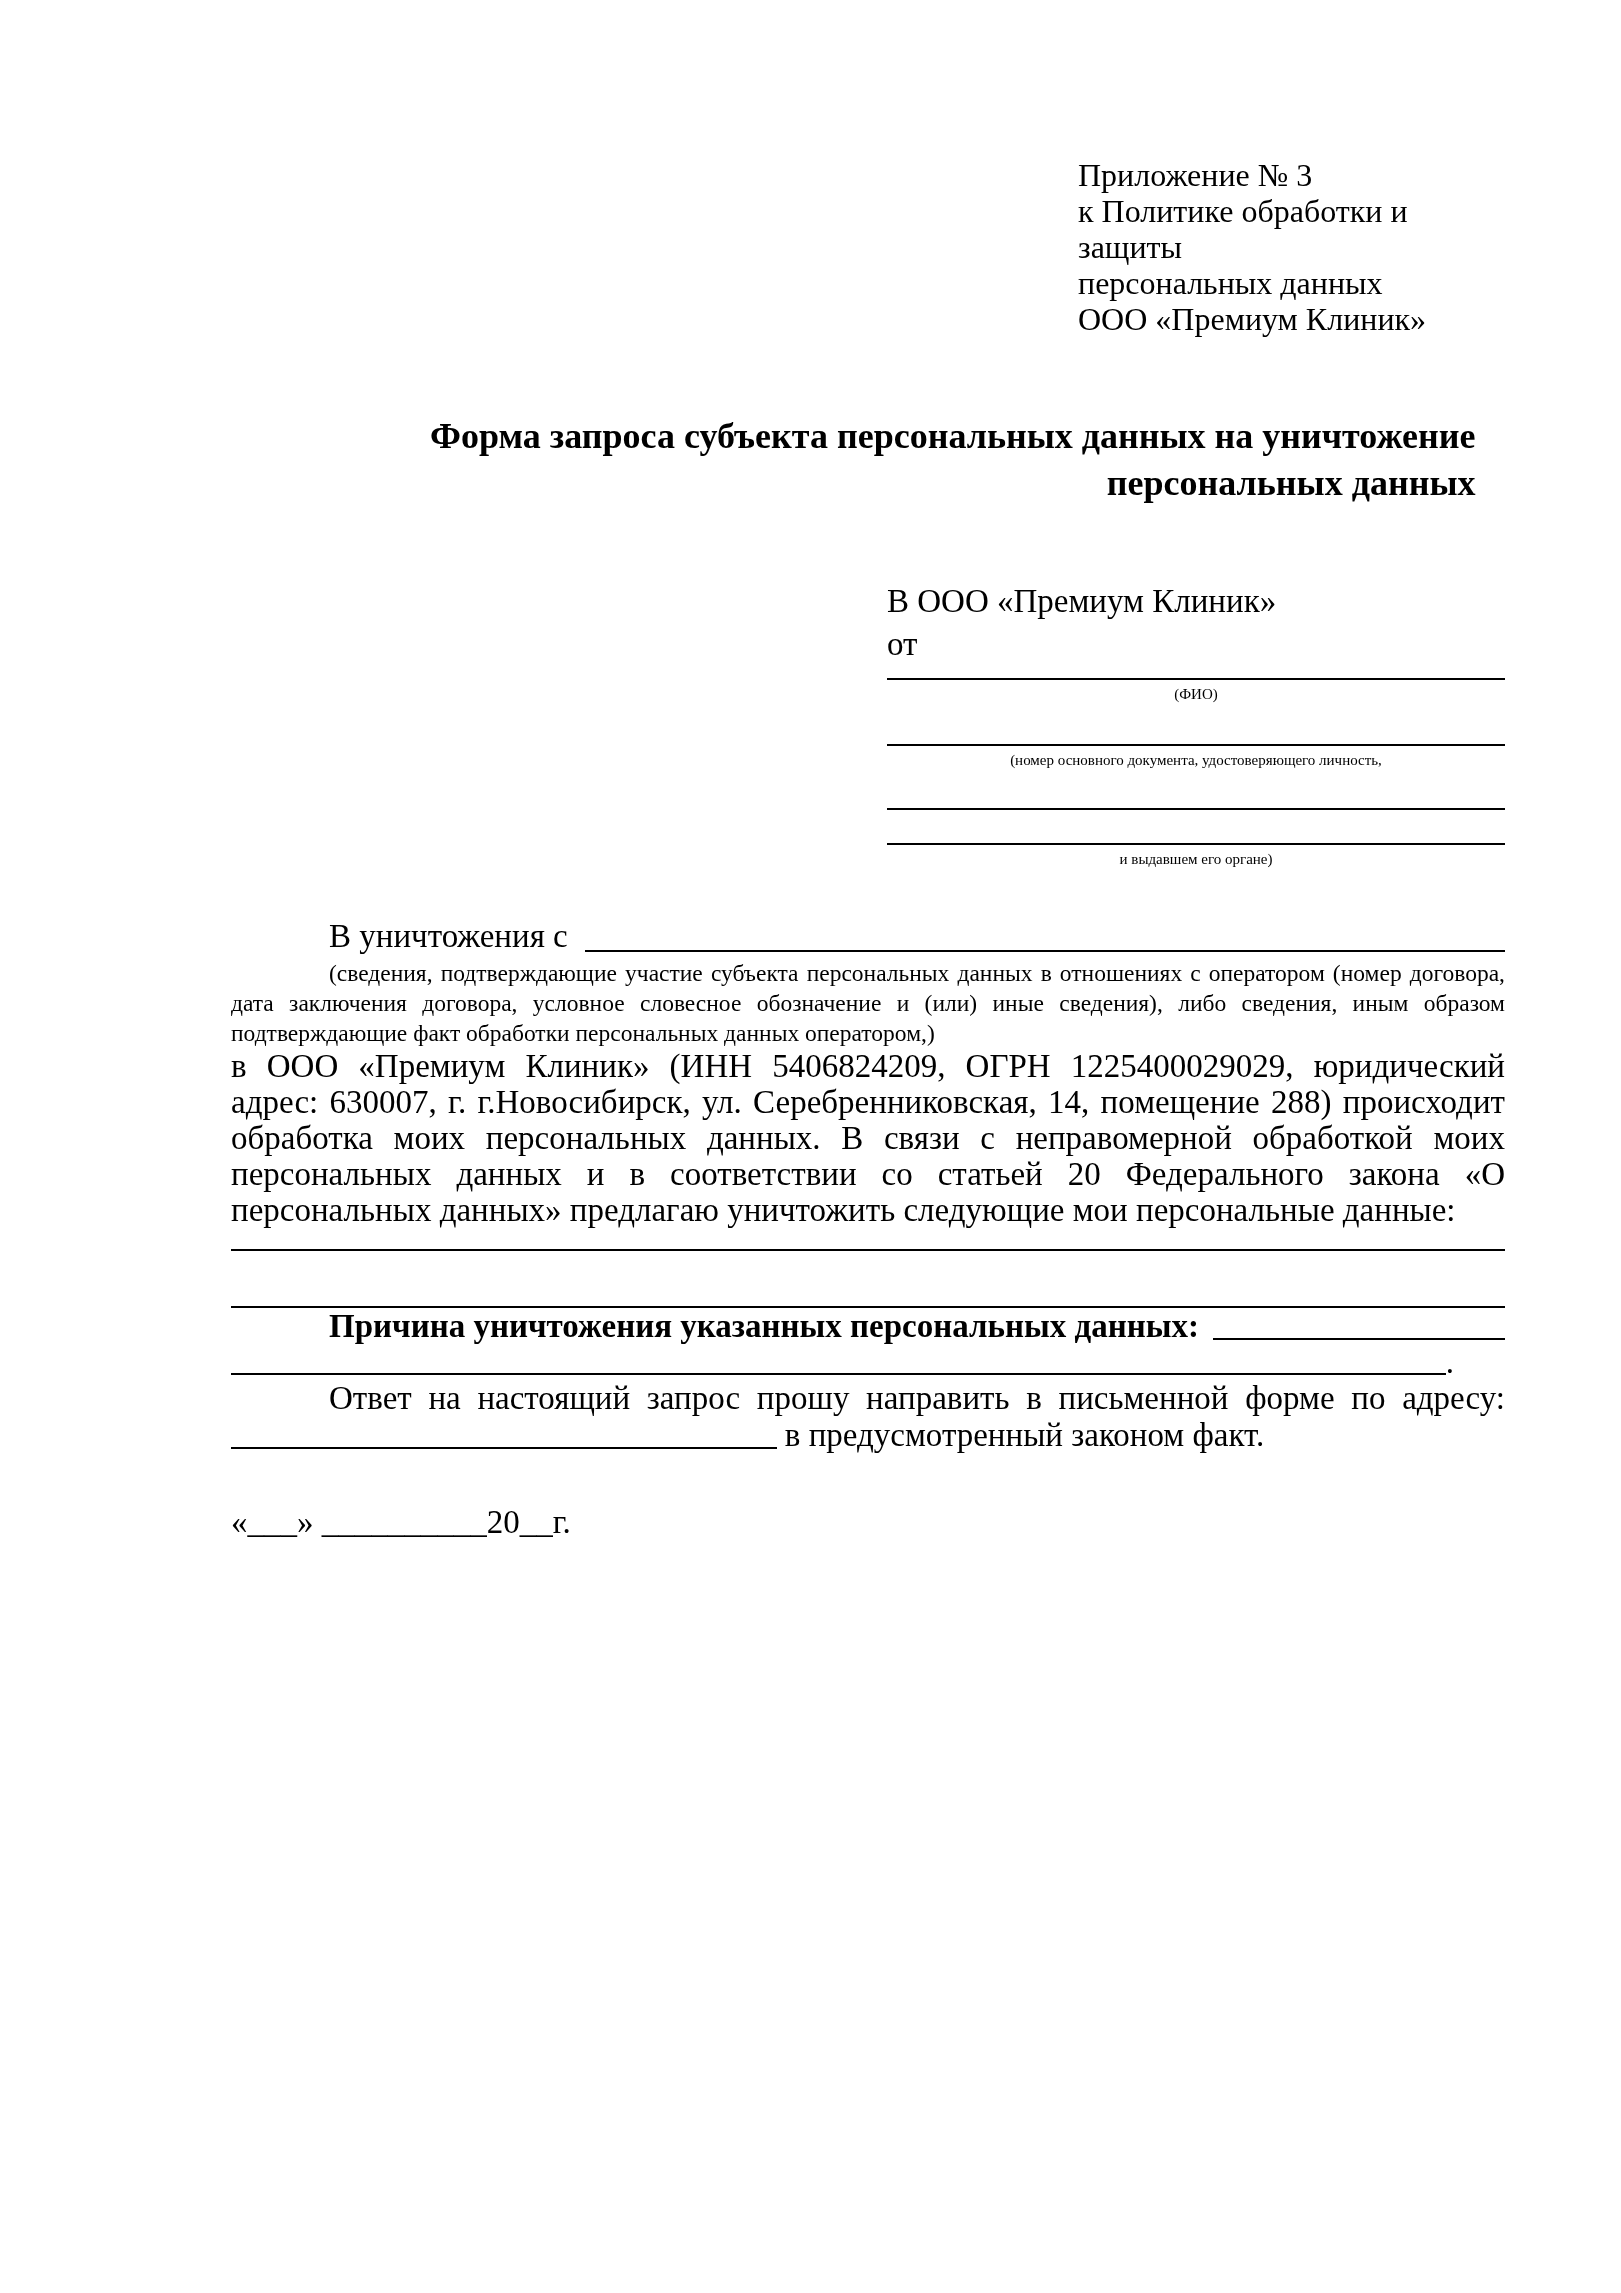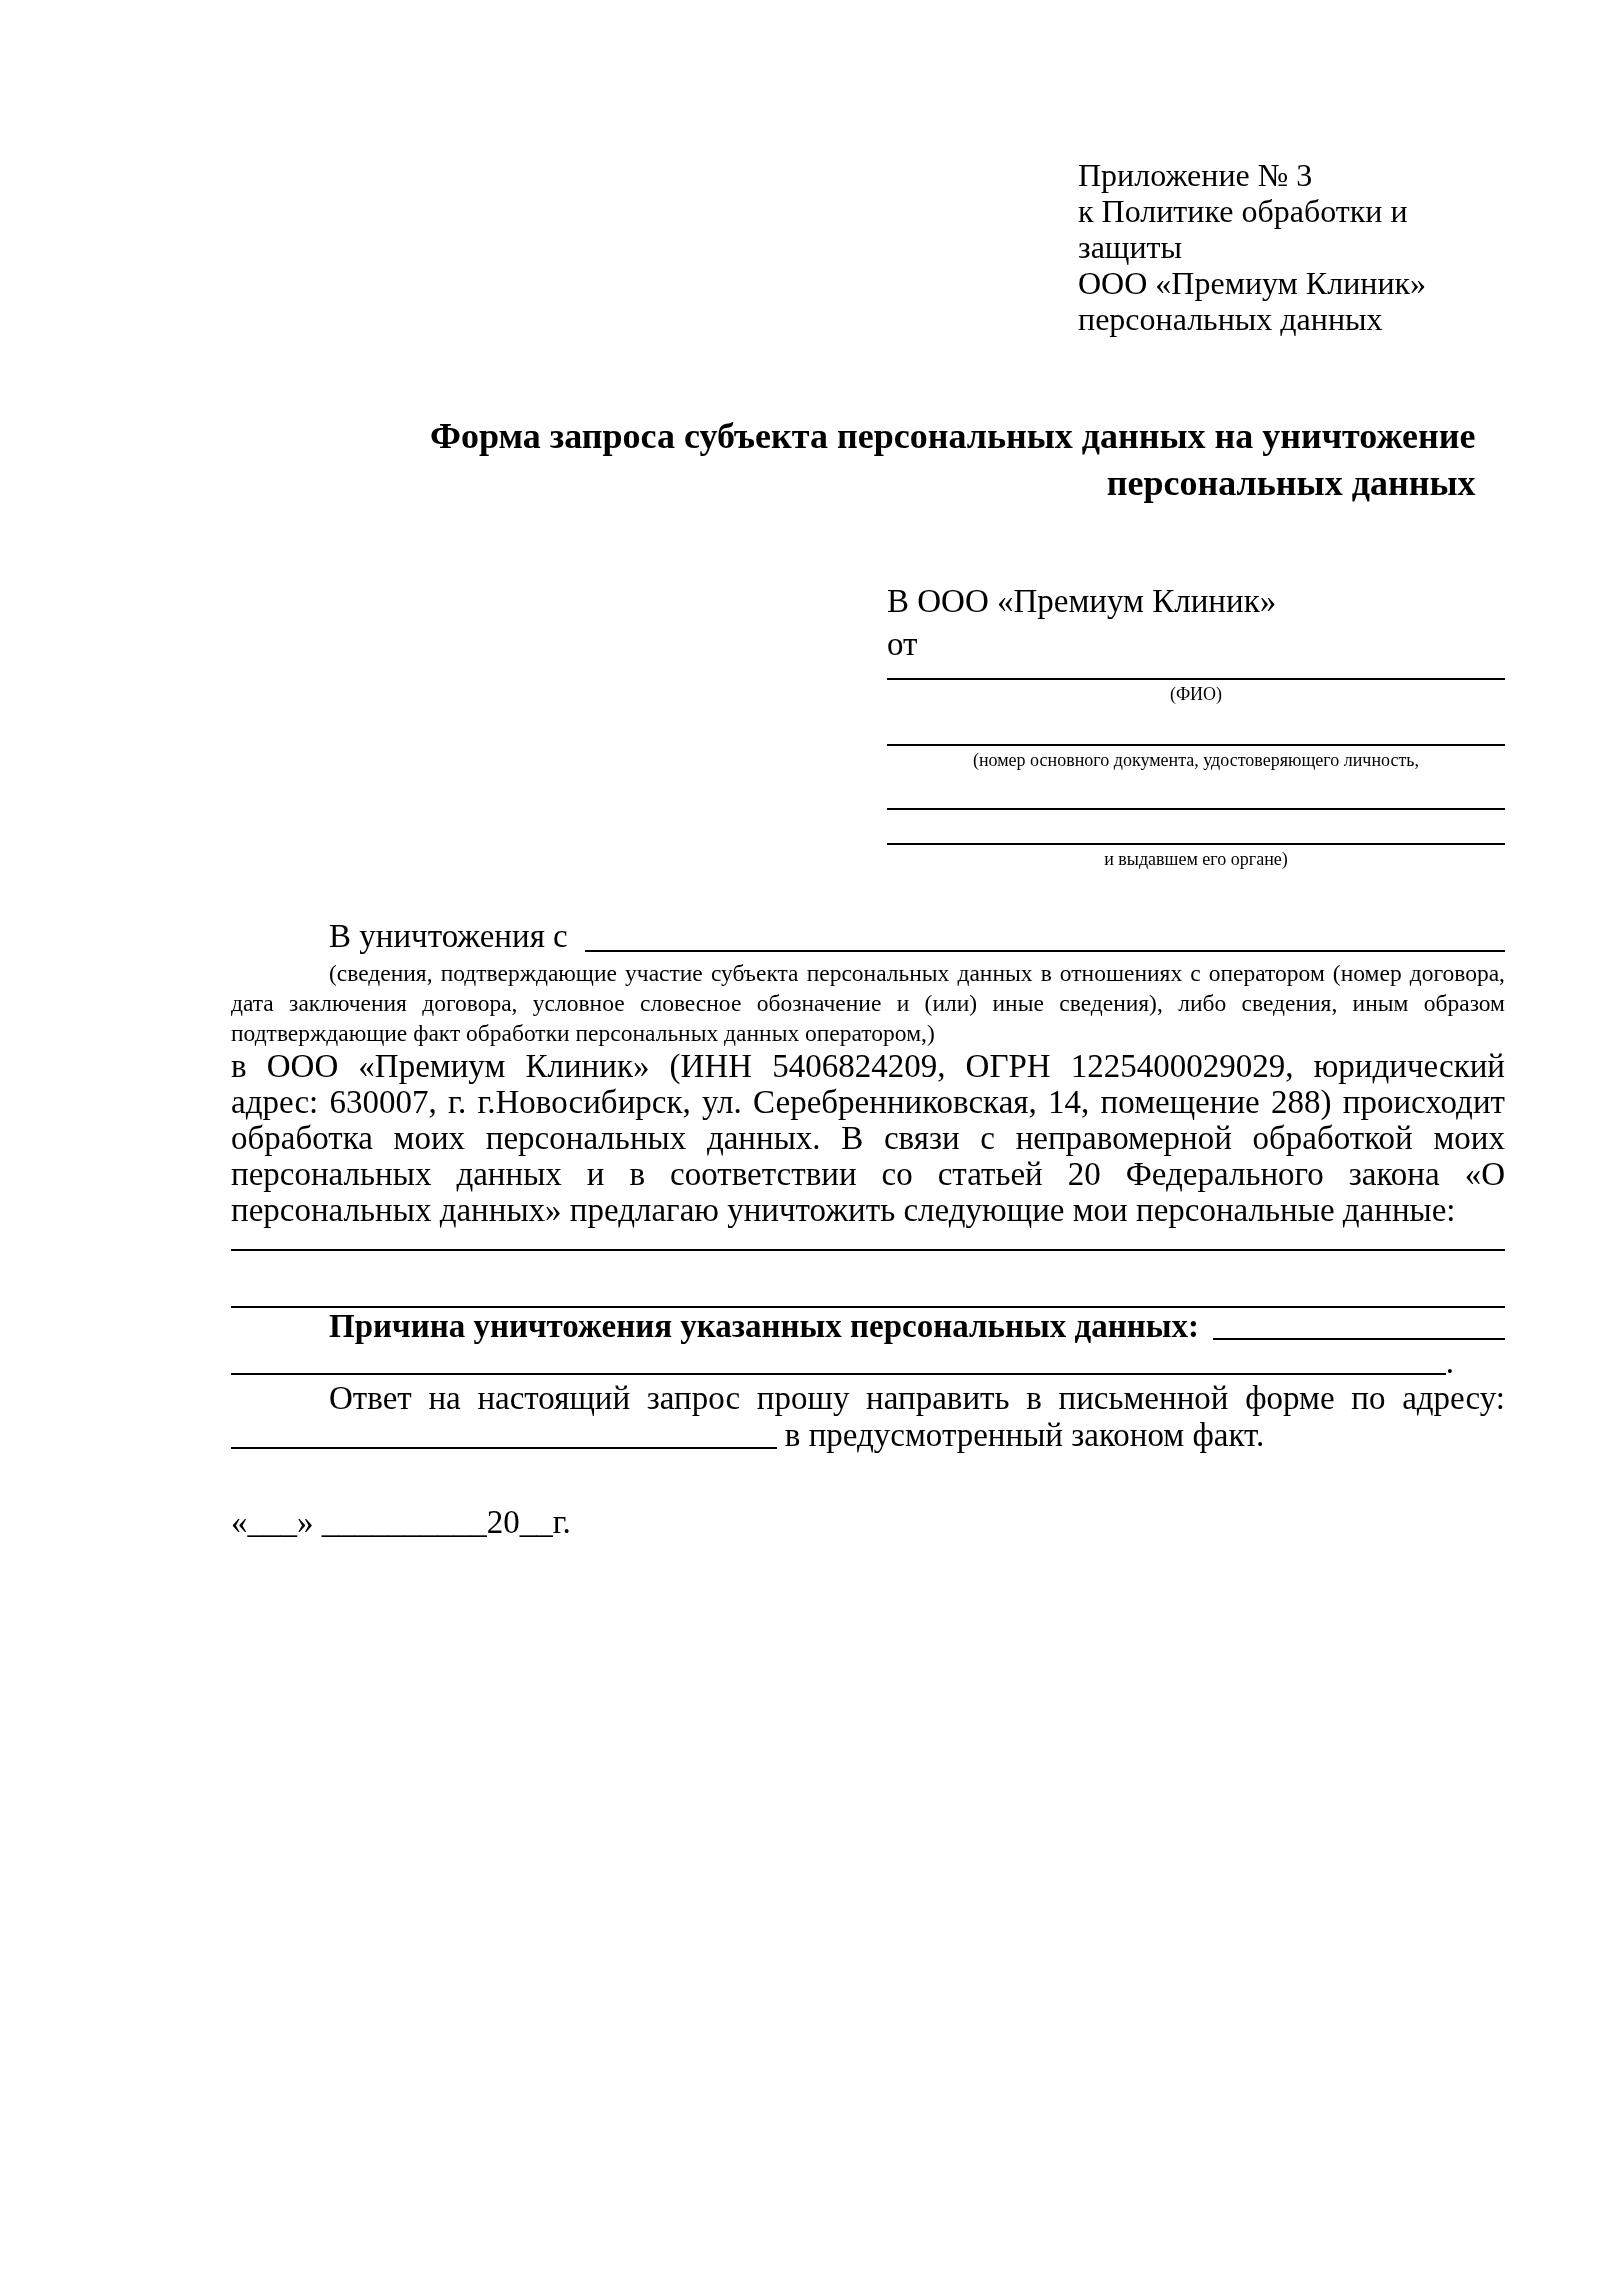--- a/index.html
+++ b/index.html
@@ -9,21 +9,21 @@
     box-sizing:border-box;padding:157px 116px 0 231px;position:relative;
   }
   .hdr{margin-left:847px;font-size:32px;line-height:36px;}
   .title{margin-top:76px;font-size:36px;line-height:47px;font-weight:bold;text-align:right;max-width:1215px;margin-left:auto;margin-right:auto;}
   .addr{margin-top:73px;margin-left:656px;width:618px;font-size:33px;}
   .addr .tline{line-height:43px;}
   .ub{border-bottom:2.9px solid #000;}
   .u1{height:11.8px;}
   .u2{height:35px;}
   .u3{height:33px;}
-  .cap{font-size:18px;line-height:29px;text-align:center;}
+  .cap{font-size:15px;line-height:29px;text-align:center;}
   .row{display:flex;}
   .fill{flex:1;position:relative;}
   .fill::after{content:"";position:absolute;left:0;right:0;bottom:5.9px;border-bottom:2.9px solid #000;}
   .ufix{position:relative;}
   .ufix::after{content:"";position:absolute;left:0;right:0;bottom:5.9px;border-bottom:2.9px solid #000;}
   .accordance{margin-top:41px;font-size:33px;line-height:43px;}
   .accordance .lbl{padding-left:98px;margin-right:17.6px;white-space:pre;}
   .note{font-size:23.5px;line-height:30px;text-align:justify;text-indent:98px;}
   .para{font-size:33px;line-height:36px;text-align:justify;}
   .blank1{height:21.6px;}
@@ -39,22 +39,22 @@
   .sig .sig-line{width:428px;}
 </style>
 </head>
 <body>
 
 <div class="page">
 
   <div class="hdr">
     <div>Приложение № 3</div>
     <div>к Политике обработки и защиты</div>
+    <div>персональных данных</div>
     <div>ООО «Премиум Клиник»</div>
-    <div>персональных данных</div>
   </div>
 
   <div class="title">Форма запроса субъекта персональных данных на уничтожение персональных данных</div>
 
   <div class="addr">
     <div class="tline">В ООО «Премиум Клиник»</div>
     <div class="tline">от</div>
     <div class="ub u1"></div>
     <div class="cap">(ФИО)</div>
     <div class="ub u2"></div>

